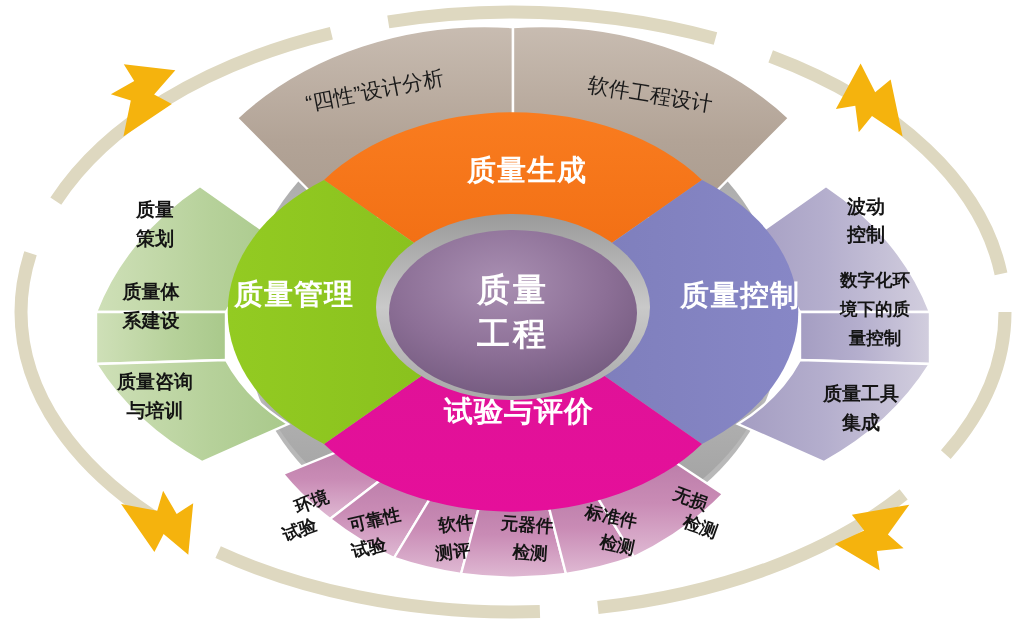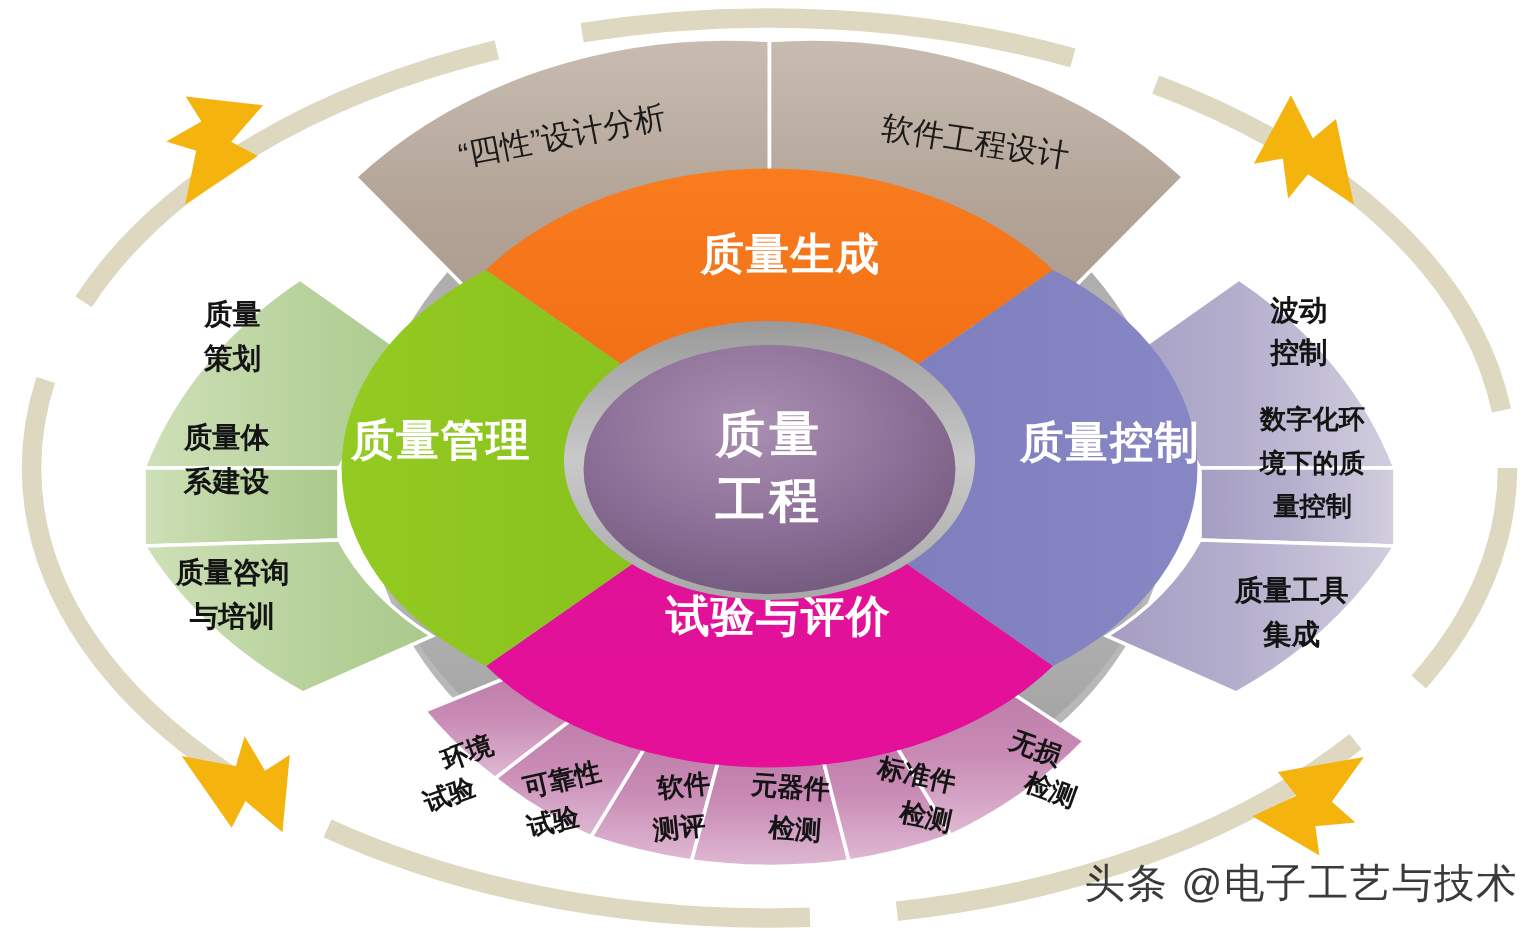--- a/index.html
+++ b/index.html
@@ -236,15 +236,14 @@
       <g transform="translate(158,528) rotate(303)">
         <path d="M 0,-44 L 14,-10 L 34,-16 L 22,8 L 40,16 L -6,40 L -2,8 L -22,10 Z" fill="#f5b30d"></path>
       </g>
       <g transform="translate(872,528) rotate(58)">
         <path d="M 0,-44 L 14,-10 L 34,-16 L 22,8 L 40,16 L -6,40 L -2,8 L -22,10 Z" fill="#f5b30d"></path>
       </g>
     </g>
 
   </svg>
 
-  <div class="watermark-text">头条 @电子工艺与技术</div>
 
 </div>
 
 </body></html>

